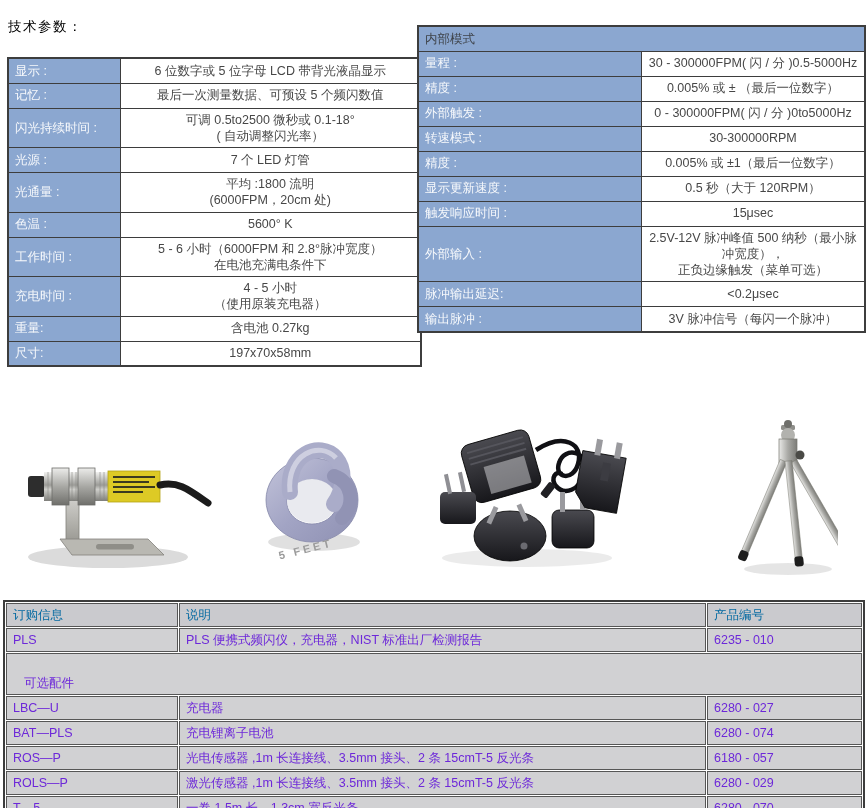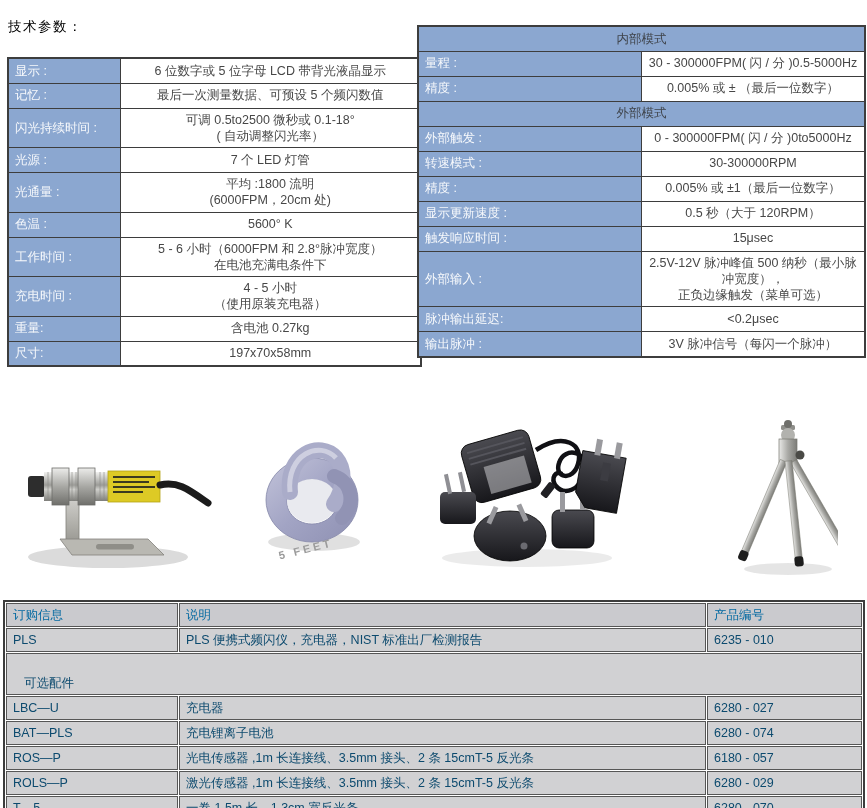--- a/index.html
+++ b/index.html
@@ -11,34 +11,34 @@
 
   
   table.spec { position:absolute; border-collapse:collapse; table-layout:fixed;
                font-size:12.5px; line-height:1.3; border:2px solid #3d3d3d; }
   table.spec th, table.spec td { border:1.5px solid #3d3d3d; padding:3px 6px; font-weight:normal; }
   table.spec th { background:#8ba7d0; color:#f7f9fc; text-align:left; width:112px; }
   table.spec td.val { text-align:center; color:#474747; white-space:pre-line; }
   table.spec tr.single th, table.spec tr.single td { height:25px; }
   table.spec-left  { left:7px;   top:57px; width:415px;padding-left:16px; }
   table.spec-right { left:417px; top:25px; width:449px; }
-  table.spec tr.hdr td { background:#8ba7d0; color:#3f444b; text-align:center; height:25px; }
+  table.spec tr.hdr td { background:#8ba7d0; color:#3f444b; height:25px; }
 
   
   .photos { position:absolute; left:0; top:415px; width:867px; height:170px; }
   .fig { position:absolute; }
   .tape-label { position:absolute; left:28px; top:113px; transform:rotate(-14deg);
                 font-size:11px; font-weight:bold; color:#9b9b9b; letter-spacing:3px; }
 
   
   table.order { position:absolute; left:3px; top:600px; width:862px;
                 border-collapse:separate; border-spacing:1px; background:#ffffff;
                 border:2px solid #3d3d3d; table-layout:fixed; font-size:12.5px; }
   table.order td { border:1px solid #565656; background:#d1d1d3; padding:2.5px 6px;
-                   color:#0c4a6e; height:19px; overflow:hidden; white-space:nowrap; }
+                   color:#6d28d9; height:19px; overflow:hidden; white-space:nowrap; }
   table.order col.c-code { width:172px; }
   table.order col.c-part { width:155px; }
   table.order tr.hdr td { background:#cacace; color:#0369a1; }
   table.order td.section { height:42px; vertical-align:bottom;padding-left:17px; }
 </style>
 </head>
 <body>
 
 <div class="page">
 
@@ -98,23 +98,20 @@
       <tr class="hdr">
         <td colspan="2">内部模式</td>
       </tr>
       <tr class="single">
         <th>量程 :</th>
         <td class="val">30 - 300000FPM( 闪 / 分 )0.5-5000Hz</td>
       </tr>
       <tr class="single">
         <th>精度 :</th>
         <td class="val">0.005% 或 ± （最后一位数字）</td>
-      </tr>
-      <tr class="hdr">
-        <td colspan="2">外部模式</td>
       </tr>
       <tr class="single">
         <th>外部触发 :</th>
         <td class="val">0 - 300000FPM( 闪 / 分 )0to5000Hz</td>
       </tr>
       <tr class="single">
         <th>转速模式 :</th>
         <td class="val">30-300000RPM</td>
       </tr>
       <tr class="single">

